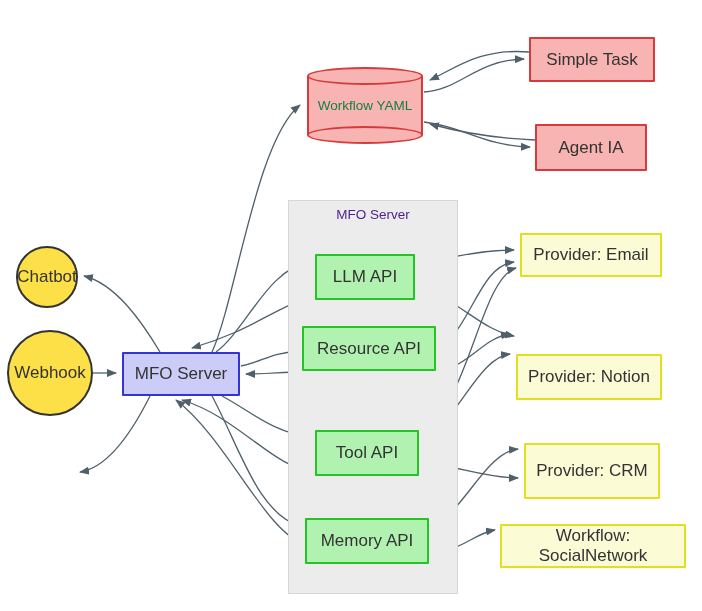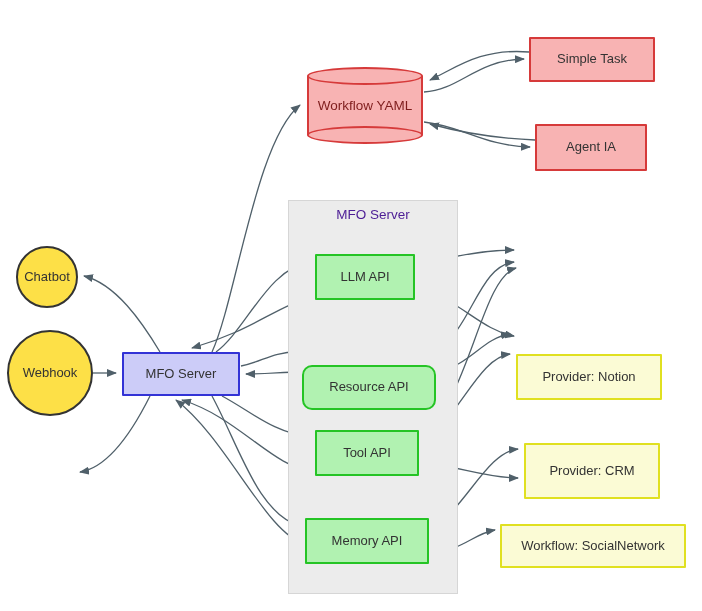--- a/index.html
+++ b/index.html
@@ -27,21 +27,21 @@
     pointer-events: none;
   }
   .node {
     position: absolute;
     box-sizing: border-box;
     display: flex;
     align-items: center;
     justify-content: center;
     text-align: center;
     color: #333333;
-    font-size: 13px;
+    font-size: 17px;
     line-height: 1.15;
     z-index: 3;
   }
   
   .cluster {
     position: absolute;
     box-sizing: border-box;
     background: #ececec;
     border: 1px solid #d6d6d6;
     z-index: 1;
@@ -122,21 +122,21 @@
   .cyl-label {
     position: absolute;
     left: 0;
     top: 0;
     width: 100%;
     height: 100%;
     display: flex;
     align-items: center;
     justify-content: center;
     font-size: 13.5px;
-    color: #7f1d1d;
+    color: #15803d;
     z-index: 2;
   }
   .watermark {
     position: absolute;
     right: 2px;
     bottom: 1px;
     font-size: 9px;
     color: #cfcfcf;
     z-index: 5;
   }
@@ -226,32 +226,35 @@
   </div>
 
   <div class="node rect red" style="left:535px; top:124px; width:112px; height:47px;">
     <span>Agent IA</span>
   </div>
 
   <div class="node rect green" style="left:315px; top:254px; width:100px; height:46px;">
     <span>LLM API</span>
   </div>
 
-  <div class="node rect green" style="left:302px; top:365px; width:134px; height:45px;border-radius:10px;">
+  <div class="node rect green" style="left:302px; top:326px; width:134px; height:45px;">
     <span>Resource API</span>
   </div>
 
   <div class="node rect green" style="left:305px; top:518px; width:124px; height:46px;">
     <span>Memory API</span>
   </div>
 
   <div class="node rect green" style="left:315px; top:430px; width:104px; height:46px;">
     <span>Tool API</span>
   </div>
 
+  <div class="node rect yellow" style="left:520px; top:233px; width:142px; height:44px;">
+    <span>Provider: Email</span>
+  </div>
 
   <div class="node rect yellow" style="left:516px; top:326px; width:146px; height:46px;margin-top:28px;">
     <span>Provider: Notion</span>
   </div>
 
   <div class="node rect yellow" style="left:524px; top:443px; width:136px; height:56px;">
     <span>Provider: CRM</span>
   </div>
 
   <div class="node rect yellow" style="left:500px; top:524px; width:186px; height:44px;">

